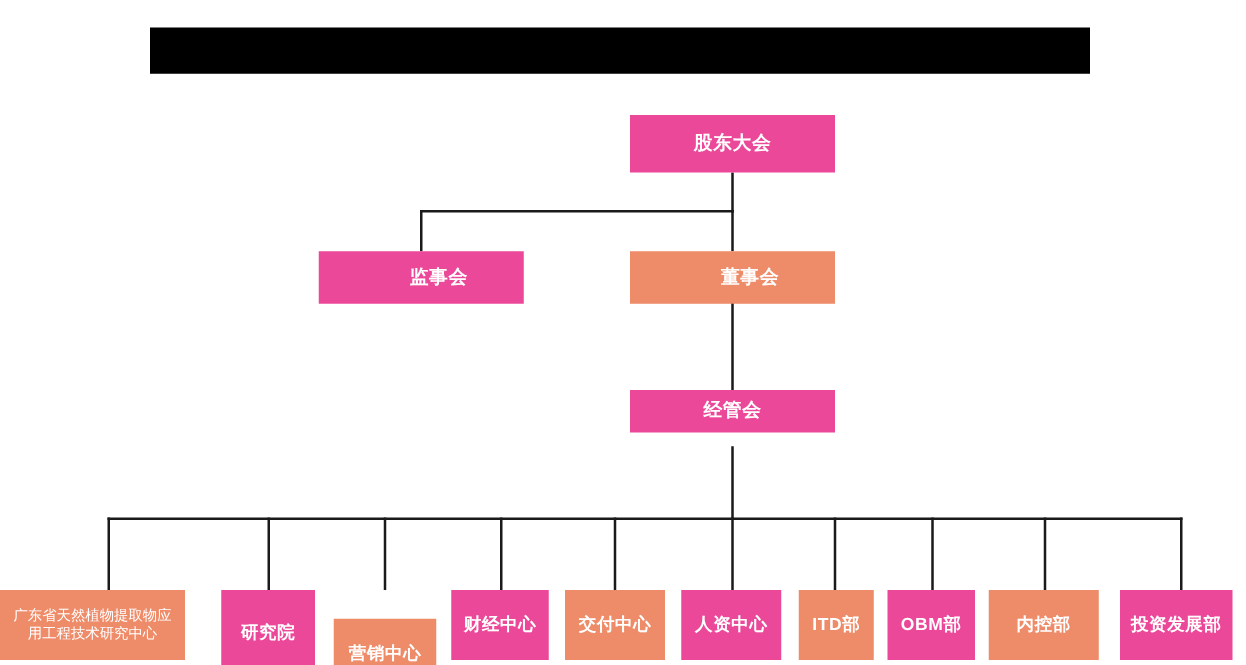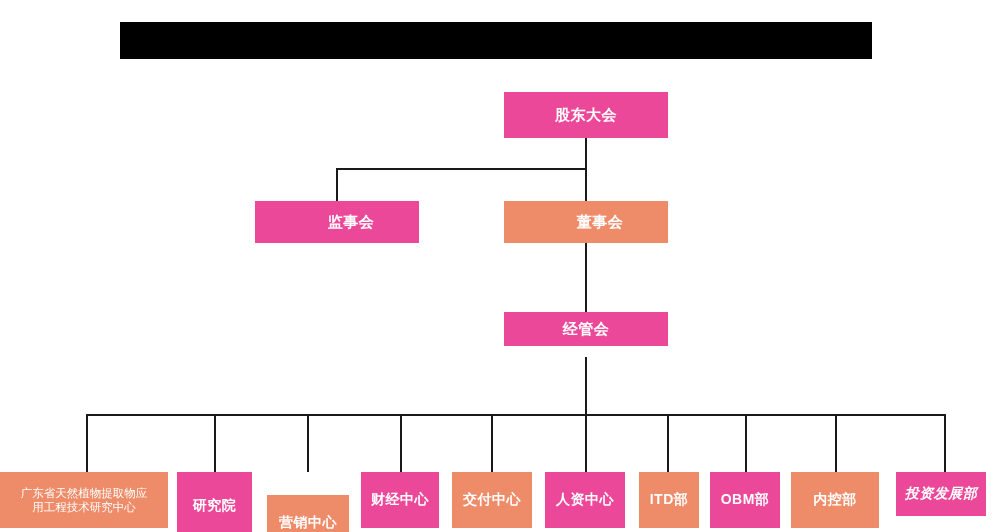--- a/index.html
+++ b/index.html
@@ -95,21 +95,21 @@
   </div>
 
   <div class="node node-l2 light" style="left:504px; top:201px; width:164px; height:42px;">
     <span class="node-label">董事会</span>
   </div>
 
   <div class="node node-l3 dark" style="left:504px; top:312px; width:164px; height:34px;">
     <span class="node-label">经管会</span>
   </div>
 
-  <div class="node node-l4 small light" style="left:0px; top:472px; width:168px; height:56px;">
+  <div class="node node-l4 small light" style="left:0px; top:472px; width:148px; height:56px;">
     <span class="node-label">广东省天然植物提取物应
 用工程技术研究中心</span>
   </div>
 
   <div class="node node-l4 dark" style="left:177px; top:472px; width:75px; height:68px;">
     <span class="node-label">研究院</span>
   </div>
 
   <div class="node node-l4 light" style="left:267px; top:472px; width:82px; height:56px;margin-top:23px;">
     <span class="node-label">营销中心</span>
@@ -132,17 +132,17 @@
   </div>
 
   <div class="node node-l4 dark" style="left:710px; top:472px; width:70px; height:56px;">
     <span class="node-label">OBM部</span>
   </div>
 
   <div class="node node-l4 light" style="left:791px; top:472px; width:88px; height:56px;">
     <span class="node-label">内控部</span>
   </div>
 
-  <div class="node node-l4 dark" style="left:896px; top:472px; width:90px; height:44px;font-style:italic;">
+  <div class="node node-l4 dark" style="left:896px; top:472px; width:90px; height:56px;">
     <span class="node-label">投资发展部</span>
   </div>
 
 </div>
 
 </body></html>

